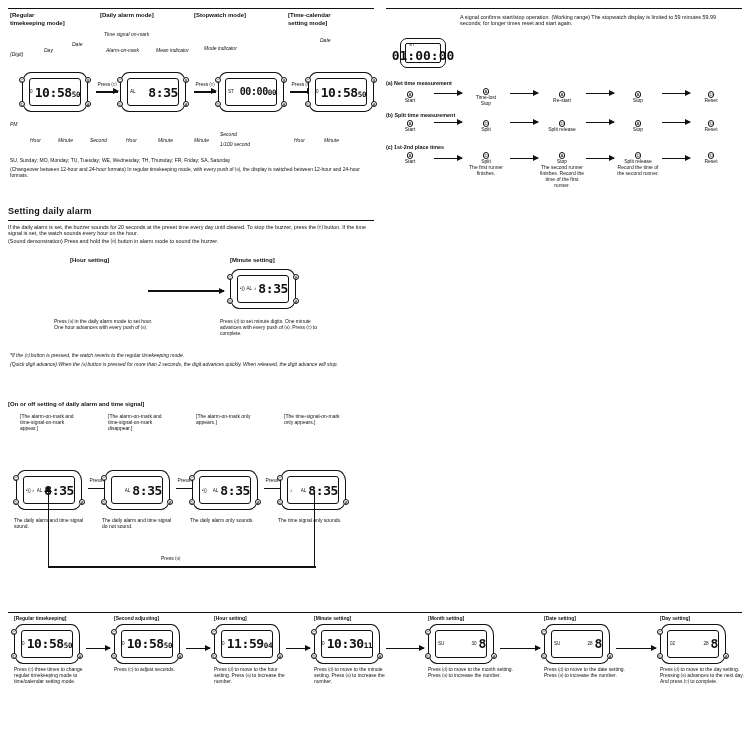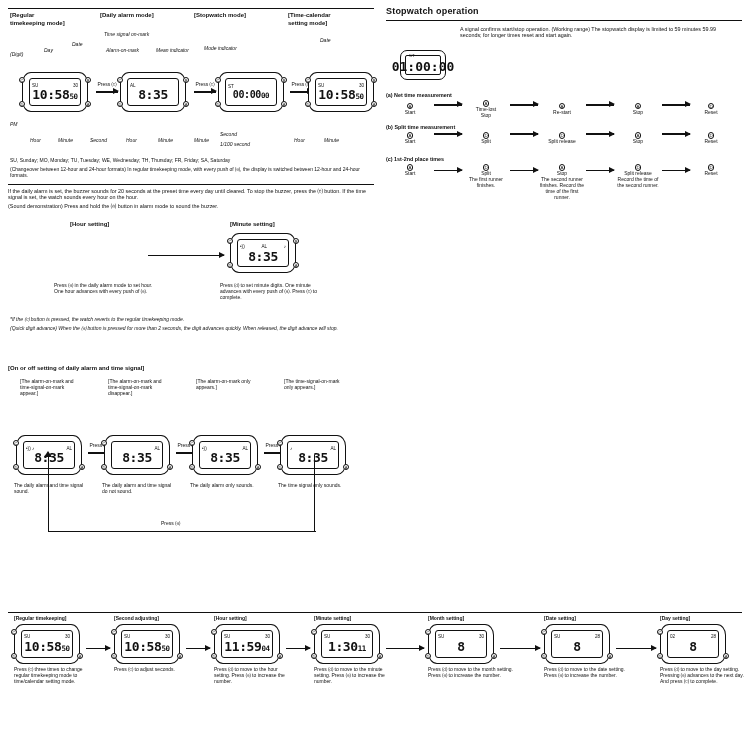--- a/index.html
+++ b/index.html
@@ -30,21 +30,21 @@
     width:66px;height:40px;
     border:1.1px solid #111;
     border-radius:9px/11px;
     background:#fff;
     box-sizing:border-box;
   }
   .watch .lcd{
     position:absolute;left:6px;top:5px;right:6px;bottom:5px;
     border:0.9px solid #111;border-radius:3px;
     background:#fff;
-    display:flex;flex-direction:column;justify-content:center;align-items:center;
+    display:flex;flex-direction:row;justify-content:flex-end;align-items:center;
     overflow:hidden;
   }
   .lcd .toprow{
     font-size:4.6px;width:100%;display:flex;justify-content:space-between;
     padding:0 2px;box-sizing:border-box;color:#111;
   }
   .lcd .big{
     font-family:"DejaVu Sans Mono", monospace;
     font-weight:bold;
     font-size:13px;
@@ -192,20 +192,21 @@
         <div class="btn-dot tl">C</div>
         <div class="btn-dot bl">D</div>
         <div class="btn-dot tr">B</div>
         <div class="btn-dot br">A</div>
       </div>
 
       <div style="position:absolute;left:2px;top:146px;width:362px;" class="xtiny">SU, Sunday; MO, Monday; TU, Tuesday; WE, Wednesday; TH, Thursday; FR, Friday; SA, Saturday</div>
       <div style="position:absolute;left:2px;top:155px;width:362px;" class="xtiny">(Changeover between 12-hour and 24-hour formats) In regular timekeeping mode, with every push of ⒜, the display is switched between 12-hour and 24-hour formats.</div>
     </div>
 
+    <div class="sec-title" style="margin-top:24px">Setting daily alarm</div>
     <hr class="rule">
     <div class="tiny" style="width:360px">If the daily alarm is set, the buzzer sounds for 20 seconds at the preset time every day until cleared. To stop the buzzer, press the ⒞ button. If the time signal is set, the watch sounds every hour on the hour.</div>
     <div class="tiny" style="width:360px;margin-top:2px">(Sound demonstration) Press and hold the ⒜ button in alarm mode to sound the buzzer.</div>
 
     <div class="blk" style="height:120px;margin-top:12px">
       <div style="position:absolute;left:62px;top:0;" class="cap bold">[Hour setting]</div>
       <div style="position:absolute;left:46px;top:62px;width:100px;" class="xtiny">Press ⒜ in the daily alarm mode to set hour. One hour advances with every push of ⒜.</div>
 
       <div class="arrow" style="position:absolute;left:140px;top:30px;width:76px;">
           <span class="shaft"></span>
@@ -316,21 +317,20 @@
       <div style="position:absolute;left:40px;top:152px;width:268px;height:1.2px;background:#111;"></div>
       <div style="position:absolute;left:40px;top:76px;width:1.2px;height:77px;background:#111;"></div>
       <div style="position:absolute;left:306px;top:76px;width:1.2px;height:77px;background:#111;"></div>
       <div style="position:absolute;left:36px;top:72px;width:0;height:0;border-left:4px solid transparent;border-right:4px solid transparent;border-bottom:6px solid #111;"></div>
       <div style="position:absolute;left:150px;top:142px;background:#fff;padding:0 3px;" class="xtiny">Press ⒜</div>
     </div>
 
   </div>
 
   <div class="col-right">
-    <div class="sec-title">Stopwatch operation</div>
     <hr class="rule">
 
     <div class="blk" style="height:170px">
       <div style="position:absolute;left:74px;top:2px;width:276px" class="tiny">A signal confirms start/stop operation. (Working range) The stopwatch display is limited to 59 minutes 59.99 seconds; for longer times reset and start again.</div>
 
       <div class="stopwatch-lcd" style="position:absolute;left:14px;top:26px;">
         <div class="inner">
           <div style="font-size:4.4px;width:100%;padding-left:3px;box-sizing:border-box;">ST</div>
           <div style="font-family:'DejaVu Sans Mono',monospace;font-weight:bold;font-size:13px;">01:00:00</div>
         </div>
@@ -537,21 +537,21 @@
         </div>
 
       <div style="position:absolute;left:306px;top:0;width:96px">
         <div class="xtiny bold">[Minute setting]</div>
         <div class="watch" style="margin-top:2px">
           <div class="lcd">
             <div class="toprow">
                 <span>SU</span>
                 <span>30</span>
               </div>
-            <div class="big"><span>1:30</span><span class="sm">11</span></div>
+            <div class="big"><span>10:30</span><span class="sm">11</span></div>
           </div>
           <div class="btn-dot tl">C</div>
           <div class="btn-dot bl">D</div>
           <div class="btn-dot br">A</div>
         </div>
         <div class="xtiny" style="margin-top:3px;width:76px">Press ⒟ to move to the minute setting. Press ⒜ to increase the number.</div>
       </div>
       <div class="arrow" style="position:absolute;left:378px;top:28px;width:38px">
           <span class="shaft"></span>
           <span class="head"></span>

